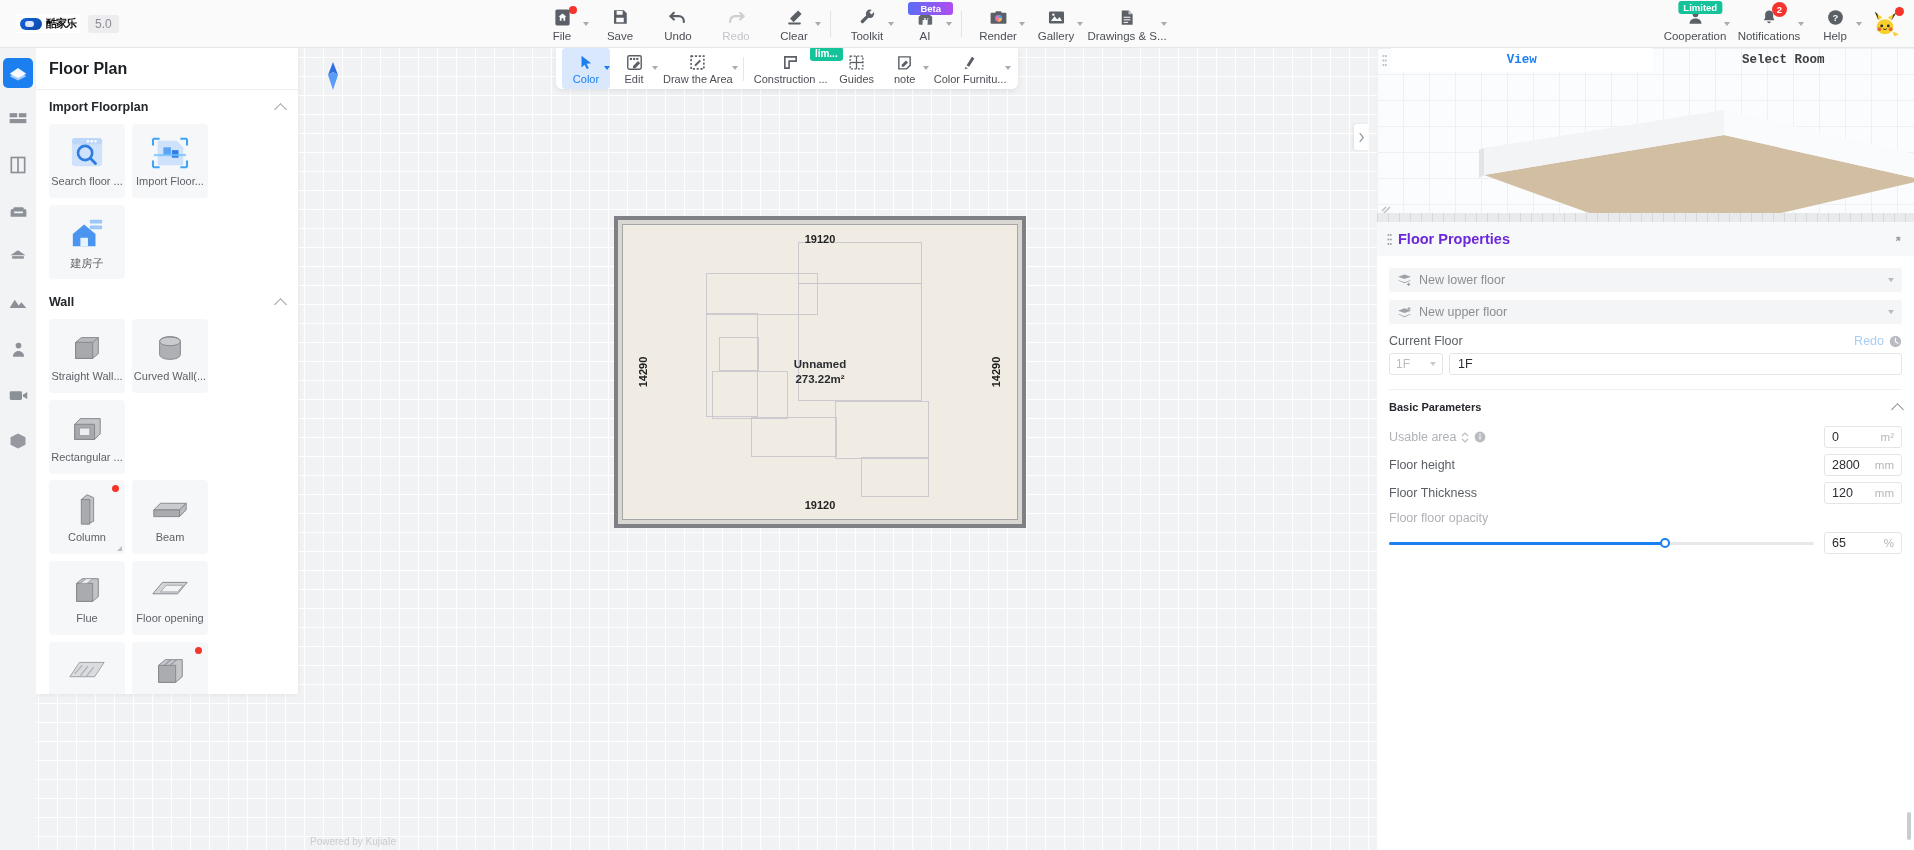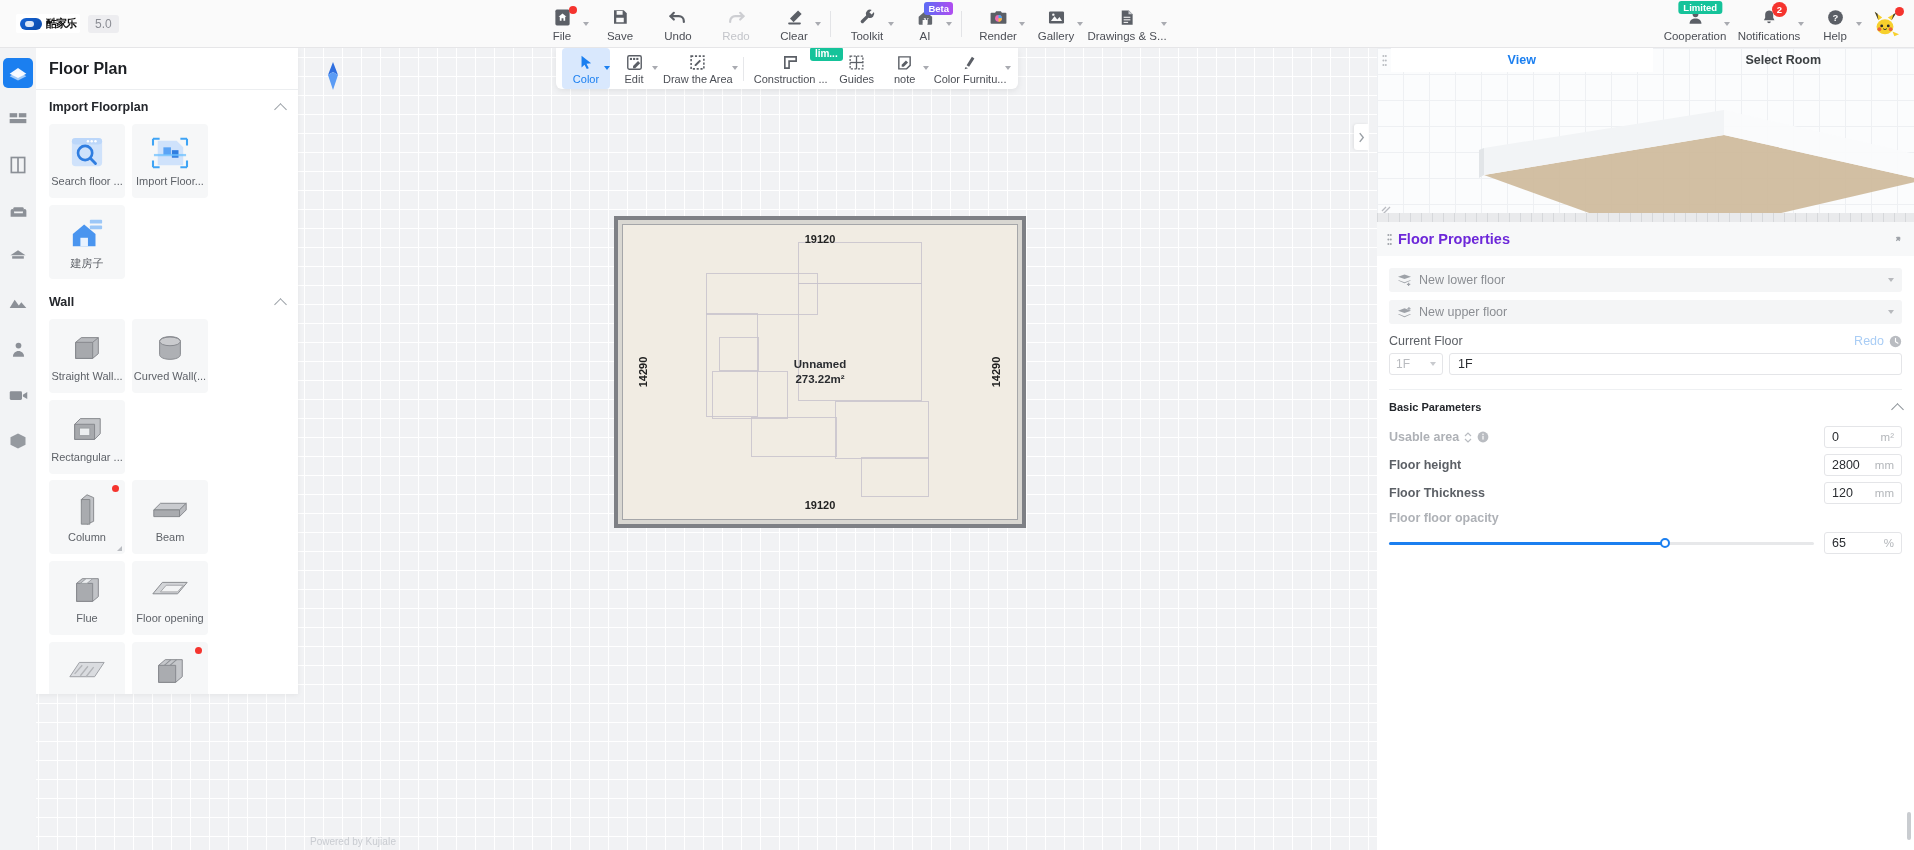--- a/index.html
+++ b/index.html
@@ -66,21 +66,21 @@
     border-right: 3.5px solid transparent; border-top: 4px solid #a9abb1;
   }
   .tool-sep { width: 1px; height: 26px; background: #e3e4e7; margin: 0 7px; }
   .reddot {
     position: absolute; width: 8px; height: 8px; border-radius: 50%;
     background: #f5342e; top: 6px; right: 14px;
   }
   .badge-beta {
     position: absolute; top: 2px; right: 1px;
     background: linear-gradient(90deg,#5b6cf5,#b14df0);
-    color: #fff; font-size: 9.5px; padding: 1px 4px; border-radius: 3px;
+    color: #fff; font-size: 9.5px; padding: 1px 12px; border-radius: 3px;
     line-height: 11px; font-weight: 600;
   }
 
   .tools-right {
     position: absolute; right: 8px; top: 0; height: 48px;
     display: flex; align-items: center;
   }
   .tool.wide { width: 74px; }
   .badge-limited {
     position: absolute; top: 1px; left: 50%; transform: translateX(-38%);
@@ -208,21 +208,21 @@
   .viewbox-bg {
     position: absolute; inset: 0;
     background: #fbfcfd;
     background-image:
       linear-gradient(to right, #eef0f3 1px, transparent 1px),
       linear-gradient(to bottom, #eef0f3 1px, transparent 1px);
     background-size: 26px 26px;
   }
   .view-tabs {
     position: absolute; right: 0; top: 0; width: 537px; height: 24px;
-    display: flex; align-items: center; z-index: 5;
+    display: flex; align-items: center; z-index: 5; font-family: Liberation Mono, monospace;
   }
   .drag-dots { width: 14px; height: 24px; display:flex;align-items:center;justify-content:center;}
   .vtab {
     height: 24px; display: flex; align-items: center; justify-content: center;
     font-size: 12.5px; font-weight: 700; cursor: pointer; color: #3c4043; flex: 1;
   }
   .vtab.active { background: #fff; color: #1b7ff0; }
   .room3d {
     position: absolute; right: -10px; top: 52px; z-index: 3;
   }
@@ -279,21 +279,21 @@
   .section-row {
     display: flex; align-items: center; justify-content: space-between;
     height: 34px; font-size: 11px; font-weight: 700; color: #24272c; gap: 32px;
   }
   .chev-up { width: 9px; height: 9px; border-left: 1.6px solid #8a9096;
     border-top: 1.6px solid #8a9096; transform: rotate(45deg); margin-top:4px;}
   .param-row {
     display: flex; align-items: center; justify-content: space-between;
     height: 26px; margin-bottom: 2px;
   }
-  .param-lbl { font-size: 12.5px; color: #5c6066; display:flex;align-items:center;gap:5px;font-weight:bold;}
+  .param-lbl { font-size: 12.5px; color: #5c6066; display:flex;align-items:center;gap:5px;}
   .param-lbl.dim2 { color: #aeb1b6; }
   .num-input {
     width: 78px; height: 22px; border: 1px solid #e4e5e8; border-radius: 3px;
     display: flex; align-items: center; justify-content: space-between;
     padding: 0 7px; font-size: 12.5px; color: #2a2d31;
   }
   .num-input .unit { color: #b3b6ba; font-size: 11.5px; }
   .slider-row { display: flex; align-items: center; gap: 10px; margin-top: 4px; }
   .track { flex: 1; height: 3px; background: #e7e8ea; border-radius: 2px; position: relative; }
   .track .fill { position: absolute; left:0; top:0; height:3px; background:#1b7ff0; border-radius:2px;}

